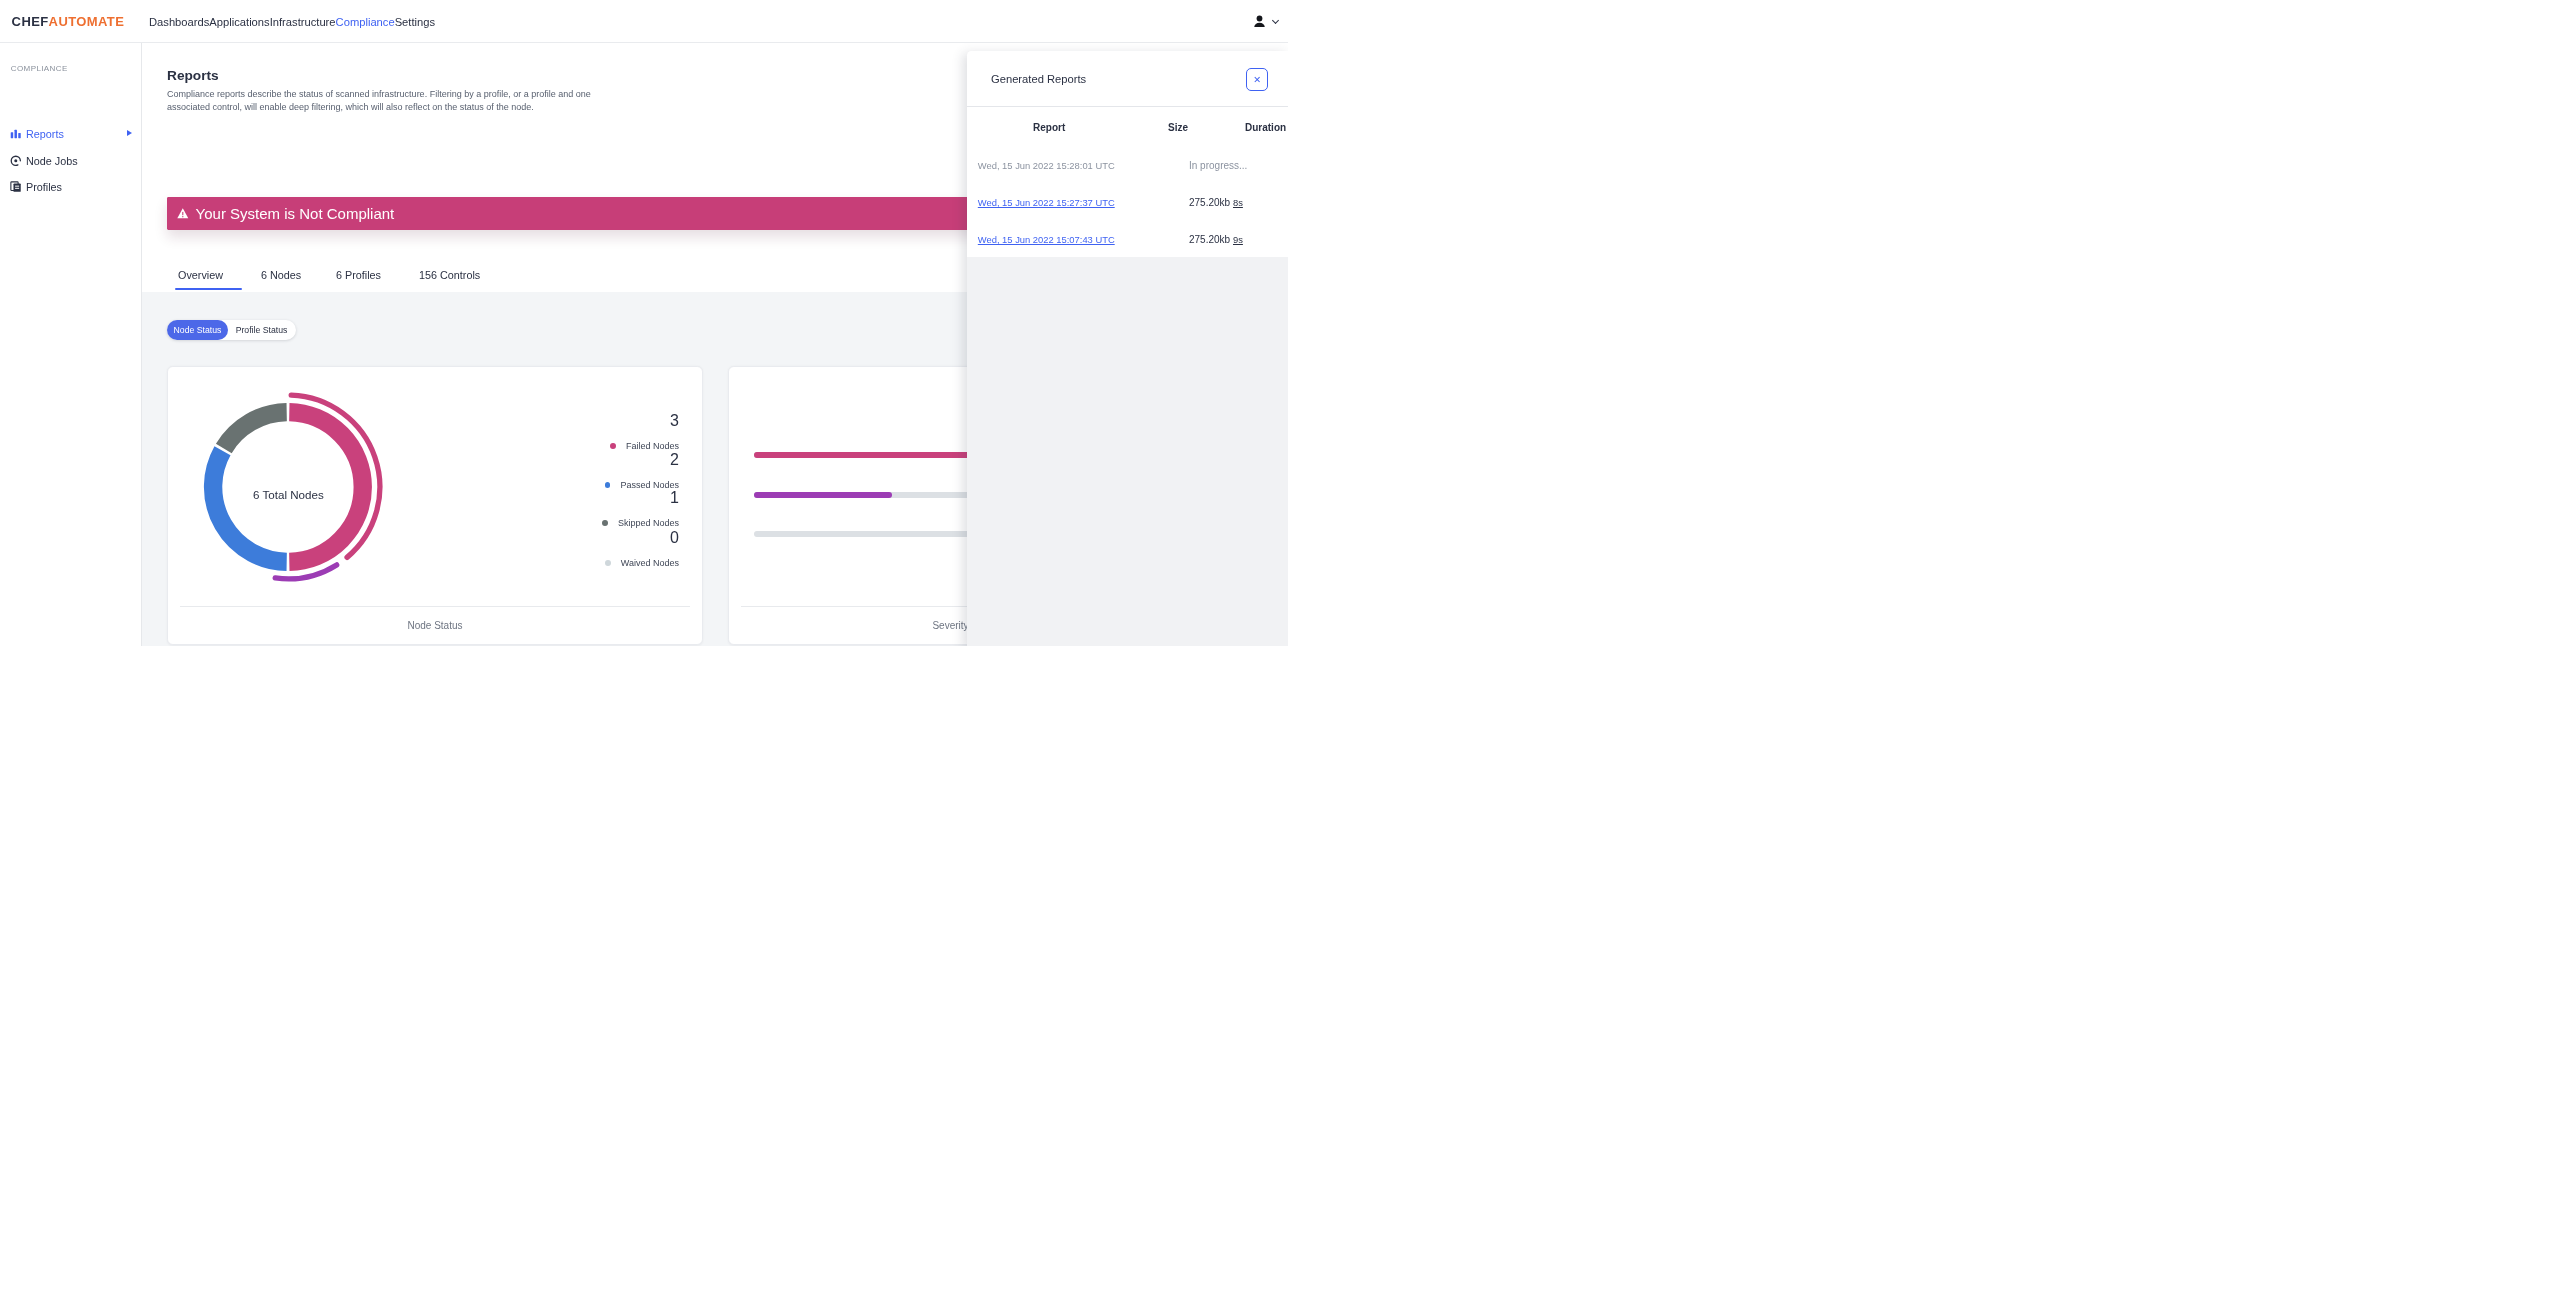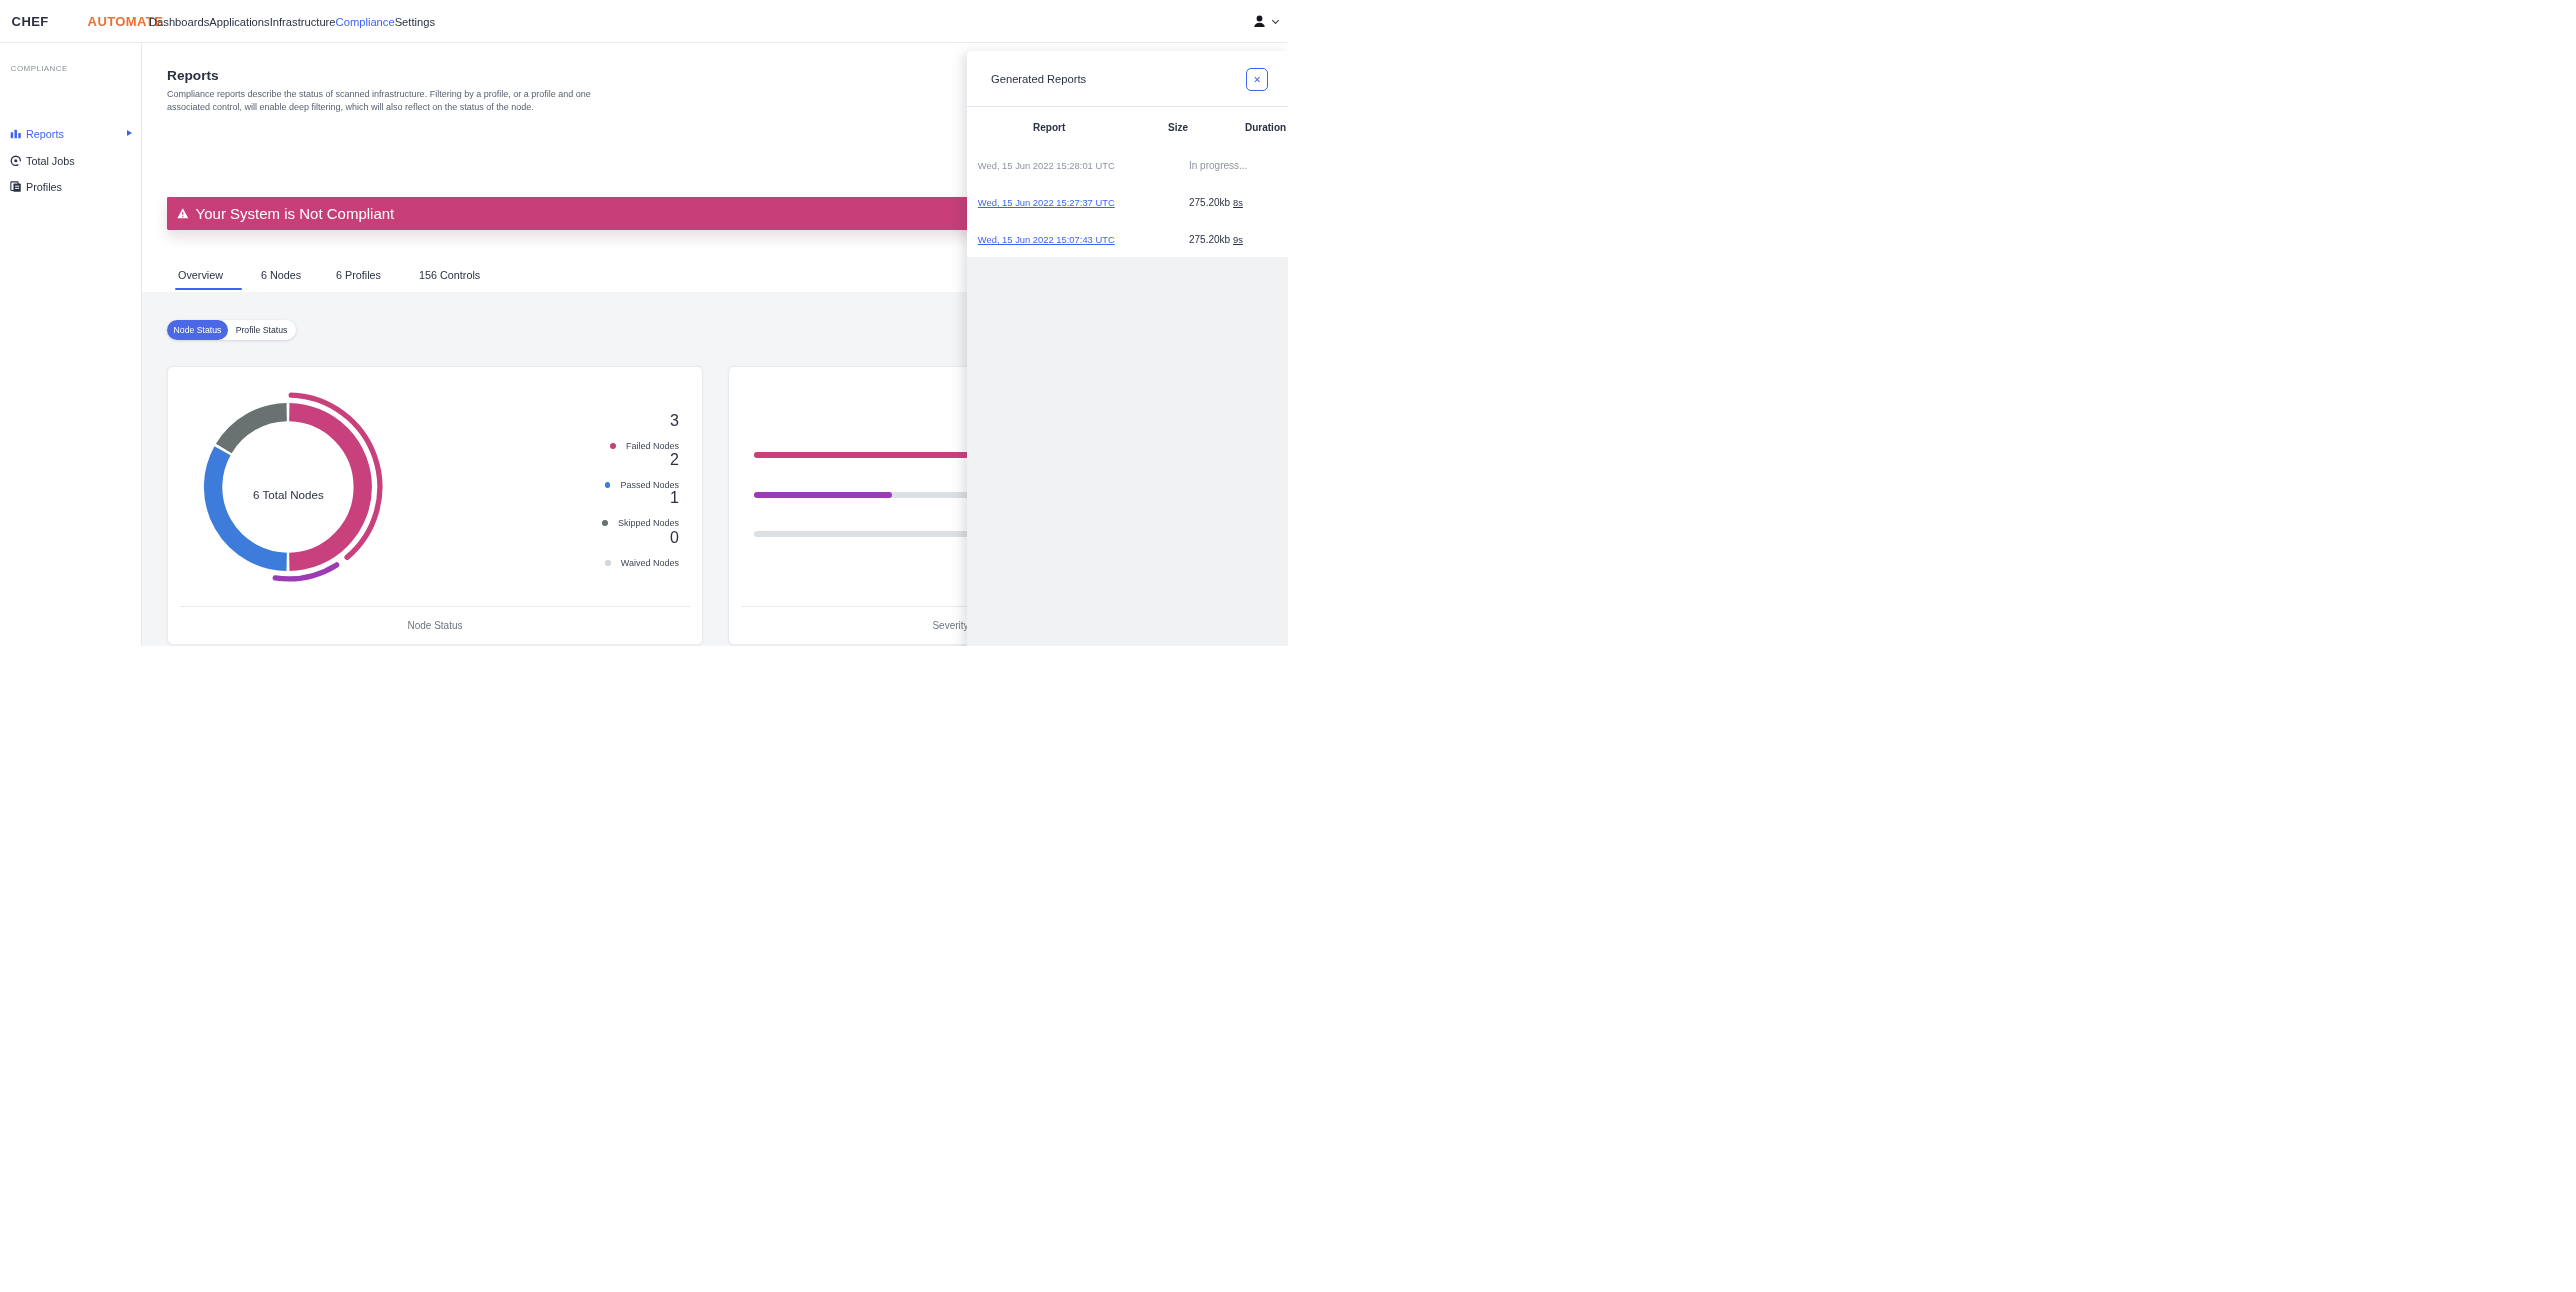--- a/index.html
+++ b/index.html
@@ -4,21 +4,21 @@
 <style>
   * { margin:0; padding:0; box-sizing:border-box; }
   html,body { width:1288px; height:646px; overflow:hidden; background:#fff;
     font-family:"Liberation Sans", sans-serif; }
   .screen { position:relative; width:1288px; height:646px; background:#fff; overflow:hidden; }
 
   
   .topnav { position:absolute; left:0; top:0; width:1288px; height:43px; background:#fff;
     border-bottom:0.7px solid #e9ebee; z-index:60; }
   .logo { position:absolute; left:11.6px; top:0; height:43px; display:flex; align-items:center;
-    font-size:13px; font-weight:800; letter-spacing:0.4px; cursor:pointer;gap:39px; }
+    font-size:13px; font-weight:800; letter-spacing:0.4px; cursor:pointer; }
   .logo .chef { color:#2b3143; } .logo .automate { color:#ee6f30; }
   .navlinks { position:absolute; left:149px; top:0; height:43px; display:flex; align-items:center; }
   .navlink { font-size:11.2px; color:#2b3143; cursor:pointer; }
   .navlink.active { color:#3f62f2; }
   .usermenu { position:absolute; right:10px; top:0; height:43px; display:flex; align-items:center; gap:6.5px; cursor:pointer; }
   .chev { width:5px; height:5px; border-right:1.4px solid #2b3143; border-bottom:1.4px solid #2b3143;
     transform:rotate(45deg); margin-top:-2.9px; }
 
   
   .sidebar { position:absolute; left:0; top:43px; width:142px; height:604px; background:#fff;
@@ -195,21 +195,21 @@
       </svg>
       <span class="slabel">Reports</span>
       <span class="side-arrow"></span>
     </div>
 
     <div class="side-item" style="top:108px;">
       <svg class="sicon" viewBox="0 0 16 16">
         <circle cx="8" cy="8" r="6.3" fill="none" stroke="#2b3143" stroke-width="1.8" stroke-dasharray="33 6.6" stroke-dashoffset="-6.6" stroke-linecap="round"></circle>
         <circle cx="8" cy="8" r="2.1" fill="#2b3143"></circle>
       </svg>
-      <span class="slabel">Total Jobs</span>
+      <span class="slabel">Node Jobs</span>
     </div>
 
     <div class="side-item" style="top:134px;">
       <svg class="sicon" viewBox="0 0 16 16">
         <rect x="1.2" y="1.2" width="10" height="12" rx="1" fill="none" stroke="#2b3143" stroke-width="1.5"></rect>
         <rect x="4.8" y="3.5" width="10" height="11.5" rx="1" fill="#2b3143"></rect>
         <rect x="7" y="6.4" width="5.6" height="1.4" fill="#ffffff"></rect>
         <rect x="7" y="9.4" width="5.6" height="1.4" fill="#ffffff"></rect>
       </svg>
       <span class="slabel">Profiles</span>

